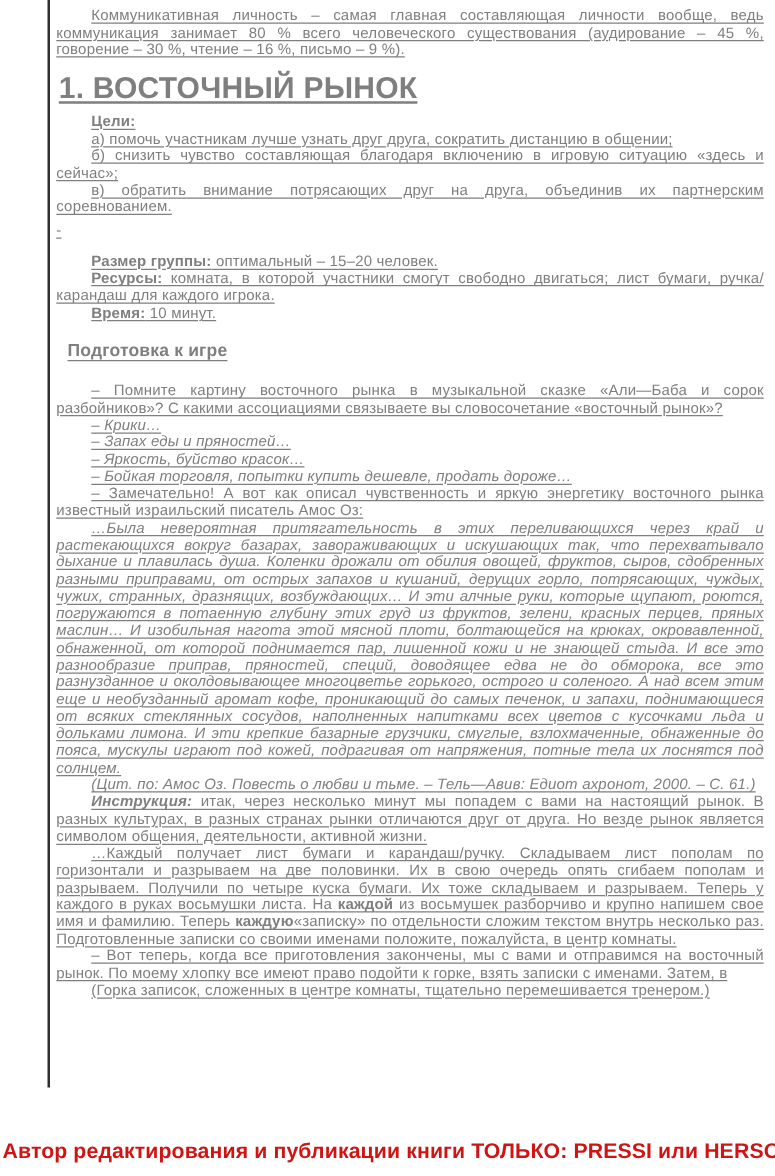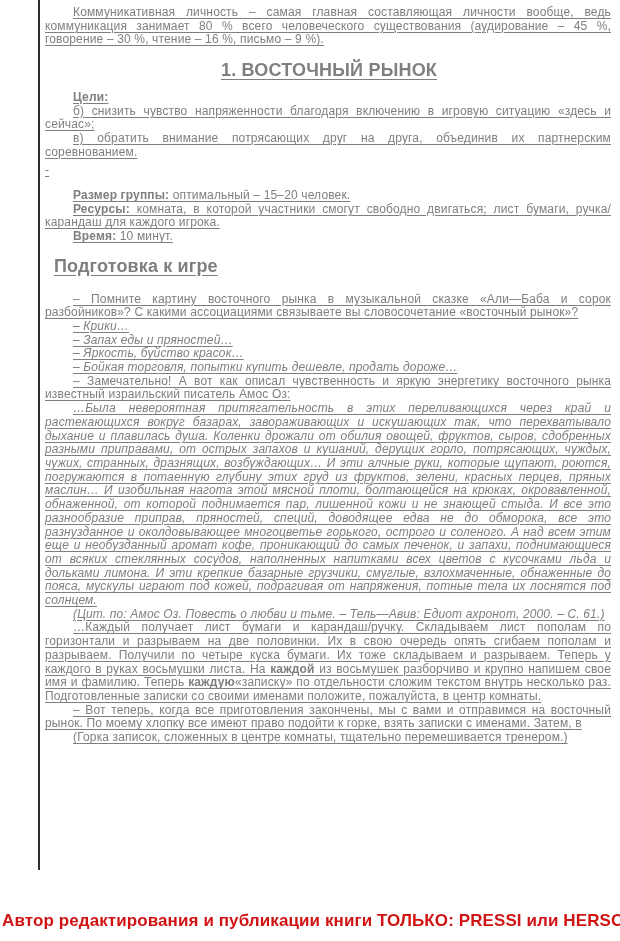--- a/index.html
+++ b/index.html
@@ -40,30 +40,29 @@
     margin: 0;
     text-align: justify;
     text-decoration: underline;
     text-decoration-thickness: 1px;
     text-underline-offset: 2px;
   }
   .indent { text-indent: 28px; }
   .bold { font-weight: bold; }
   .italic { font-style: italic; }
   .heading {
-    font-size: 18px;
+    font-size: 24px;
     font-weight: bold;
     margin: 17px 0 13px 2px;
     text-decoration: underline;
     text-underline-offset: 3px;
     letter-spacing: 0.2px;
-    text-align: center;
   }
   .subheading {
-    font-size: 18px;
+    font-size: 14px;
     font-weight: bold;
     margin: 16px 0 19px 9px;
     text-decoration: underline;
     text-underline-offset: 3px;
   }
   .dash-line {
     margin: 5px 0 11px 0;
     text-align: left;
   }
   .footer {
@@ -83,41 +82,43 @@
 <div class="page">
   <div class="margin-rule"></div>
 
   <div class="content">
 
     <p class="para indent">Коммуникативная личность – самая главная составляющая личности вообще, ведь коммуникация занимает 80 % всего человеческого существования (аудирование – 45 %, говорение – 30 %, чтение – 16 %, письмо – 9 %).</p>
 
     <div class="heading">1. ВОСТОЧНЫЙ РЫНОК</div>
 
     <p class="para indent bold">Цели:</p>
-    <p class="para indent">б) снизить чувство напряженности благодаря включению в игровую ситуацию «здесь и сейчас»;</p>
+    <p class="para indent">а) помочь участникам лучше узнать друг друга, сократить дистанцию в общении;</p>
+    <p class="para indent">б) снизить чувство составляющая благодаря включению в игровую ситуацию «здесь и сейчас»;</p>
     <p class="para indent">в) обратить внимание потрясающих друг на друга, объединив их партнерским соревнованием.</p>
 
     <p class="para dash-line">-</p>
 
     <p class="para indent"><span class="bold">Размер группы:</span><span> оптимальный – 15–20 человек.</span></p>
     <p class="para indent"><span class="bold">Ресурсы:</span><span> комната, в которой участники смогут свободно двигаться; лист бумаги, ручка/карандаш для каждого игрока.</span></p>
     <p class="para indent"><span class="bold">Время:</span><span> 10 минут.</span></p>
 
     <div class="subheading">Подготовка к игре</div>
 
     <p class="para indent">– Помните картину восточного рынка в музыкальной сказке «Али—Баба и сорок разбойников»? С какими ассоциациями связываете вы словосочетание «восточный рынок»?</p>
     <p class="para indent italic">– Крики…</p>
     <p class="para indent italic">– Запах еды и пряностей…</p>
     <p class="para indent italic">– Яркость, буйство красок…</p>
     <p class="para indent italic">– Бойкая торговля, попытки купить дешевле, продать дороже…</p>
     <p class="para indent">– Замечательно! А вот как описал чувственность и яркую энергетику восточного рынка известный израильский писатель Амос Оз:</p>
 
     <p class="para indent italic">…Была невероятная притягательность в этих переливающихся через край и растекающихся вокруг базарах, завораживающих и искушающих так, что перехватывало дыхание и плавилась душа. Коленки дрожали от обилия овощей, фруктов, сыров, сдобренных разными приправами, от острых запахов и кушаний, дерущих горло, потрясающих, чуждых, чужих, странных, дразнящих, возбуждающих… И эти алчные руки, которые щупают, роются, погружаются в потаенную глубину этих груд из фруктов, зелени, красных перцев, пряных маслин… И изобильная нагота этой мясной плоти, болтающейся на крюках, окровавленной, обнаженной, от которой поднимается пар, лишенной кожи и не знающей стыда. И все это разнообразие приправ, пряностей, специй, доводящее едва не до обморока, все это разнузданное и околдовывающее многоцветье горького, острого и соленого. А над всем этим еще и необузданный аромат кофе, проникающий до самых печенок, и запахи, поднимающиеся от всяких стеклянных сосудов, наполненных напитками всех цветов с кусочками льда и дольками лимона. И эти крепкие базарные грузчики, смуглые, взлохмаченные, обнаженные до пояса, мускулы играют под кожей, подрагивая от напряжения, потные тела их лоснятся под солнцем.</p>
     <p class="para indent italic">(Цит. по: Амос Оз. Повесть о любви и тьме. – Тель—Авив: Едиот ахронот, 2000. – С. 61.)</p>
 
+    <p class="para indent"><span class="bold italic">Инструкция:</span><span> итак, через несколько минут мы попадем с вами на настоящий рынок. В разных культурах, в разных странах рынки отличаются друг от друга. Но везде рынок является символом общения, деятельности, активной жизни.</span></p>
 
     <p class="para indent"><span>…Каждый получает лист бумаги и карандаш/ручку. Складываем лист пополам по горизонтали и разрываем на две половинки. Их в свою очередь опять сгибаем пополам и разрываем. Получили по четыре куска бумаги. Их тоже складываем и разрываем. Теперь у каждого в руках восьмушки листа. На </span><span class="bold">каждой</span><span> из восьмушек разборчиво и крупно напишем свое имя и фамилию. Теперь </span><span class="bold">каждую</span><span>«записку» по отдельности сложим текстом внутрь несколько раз. Подготовленные записки со своими именами положите, пожалуйста, в центр комнаты.</span></p>
 
     <p class="para indent">– Вот теперь, когда все приготовления закончены, мы с вами и отправимся на восточный рынок. По моему хлопку все имеют право подойти к горке, взять записки с именами. Затем, в</p>
     <p class="para indent">(Горка записок, сложенных в центре комнаты, тщательно перемешивается тренером.)</p>
 
   </div>
 
   <div class="footer">Автор редактирования и публикации книги ТОЛЬКО: PRESSI или HERSON</div>
 </div>

